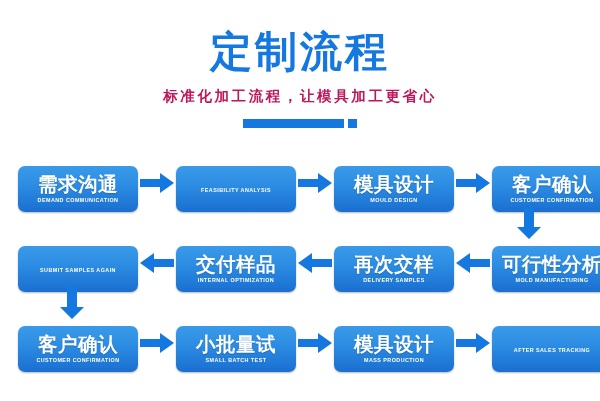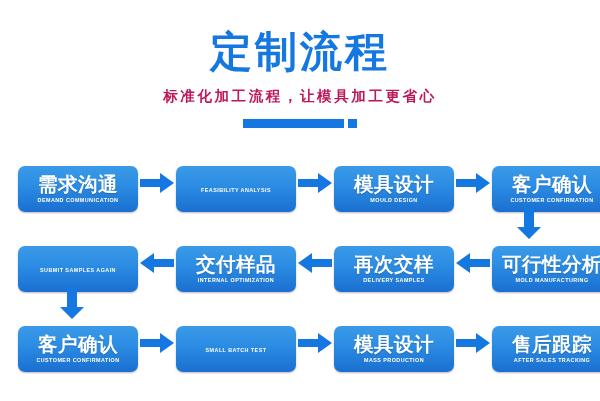--- a/index.html
+++ b/index.html
@@ -217,35 +217,35 @@
     <div class="node">
       <span class="node-cn">客户确认</span>
       <span class="node-en">CUSTOMER CONFIRMATION</span>
     </div>
     <div class="arrow-h">
       <svg width="38" height="22" viewBox="0 0 38 22">
           <path d="M2 7 H22 V1 L36 11 L22 21 V15 H2 Z" fill="#1578e0"></path>
         </svg>
     </div>
     <div class="node">
+      <span class="node-cn">小批量试</span>
       <span class="node-en">SMALL BATCH TEST</span>
     </div>
     <div class="arrow-h">
       <svg width="38" height="22" viewBox="0 0 38 22">
           <path d="M2 7 H22 V1 L36 11 L22 21 V15 H2 Z" fill="#1578e0"></path>
         </svg>
     </div>
     <div class="node">
       <span class="node-cn">模具设计</span>
       <span class="node-en">MASS PRODUCTION</span>
     </div>
     <div class="arrow-h">
       <svg width="38" height="22" viewBox="0 0 38 22">
           <path d="M2 7 H22 V1 L36 11 L22 21 V15 H2 Z" fill="#1578e0"></path>
         </svg>
     </div>
     <div class="node">
-      <span class="node-cn">售后跟踪</span>
       <span class="node-en">AFTER SALES TRACKING</span>
     </div>
   </div>
 
 </div>
 
 </body></html>

